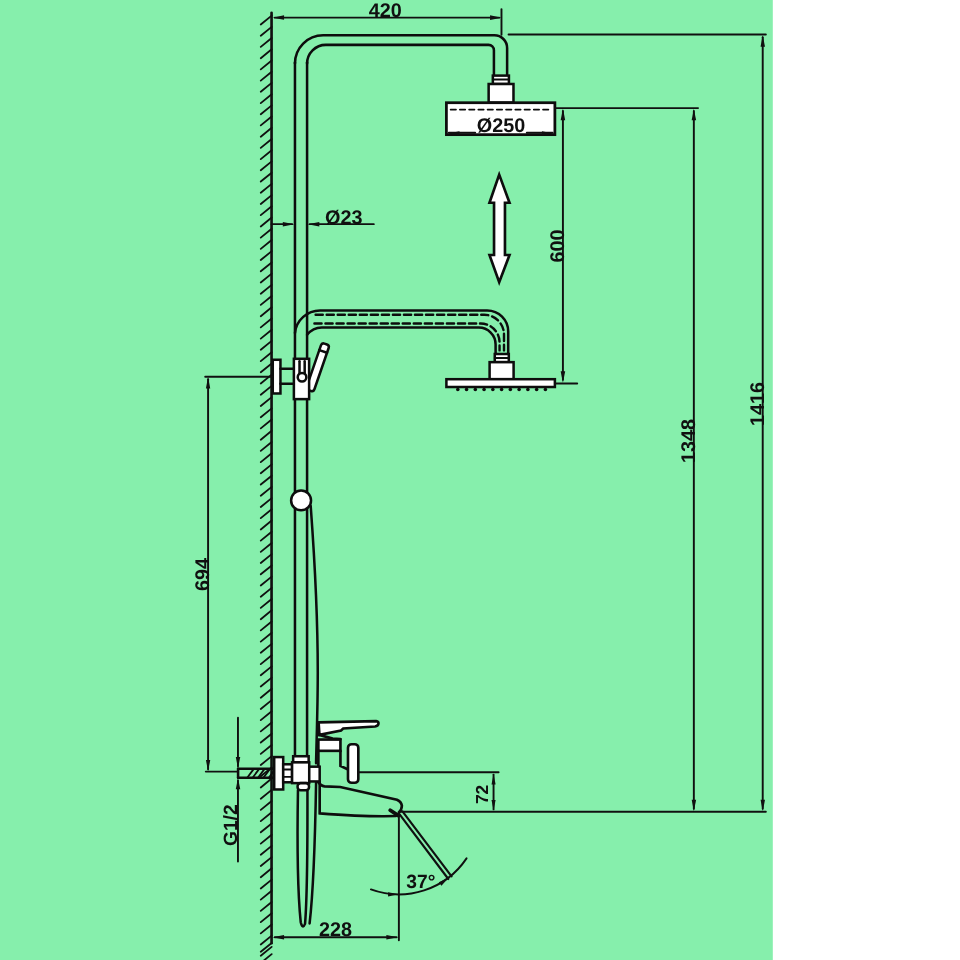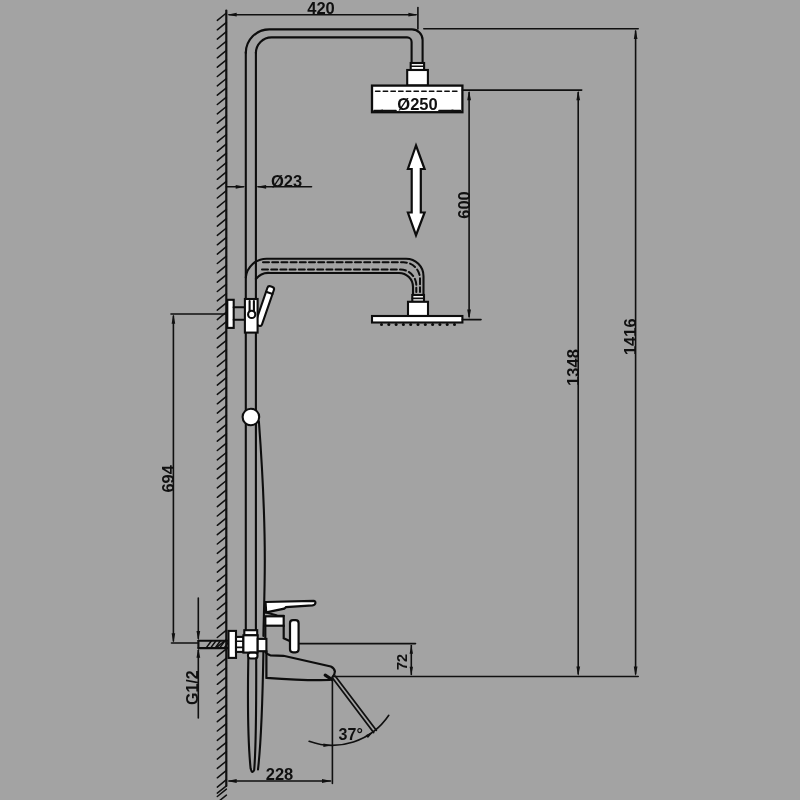--- a/index.html
+++ b/index.html
@@ -1,16 +1,16 @@
 <!DOCTYPE html>
 <html><head>
 <meta charset="utf-8">
 <style>
   html,body{margin:0;padding:0;background:#ffffff;}
-  .page{width:800px;height:800px;position:relative;background:#a3a3a3;}
+  .page{width:644px;height:800px;position:relative;background:#86efac;}
   svg{display:block;}
   text{font-family:"Liberation Sans", sans-serif;font-weight:bold;fill:#101010;}
 </style>
 </head>
 <body>
 <div class="page">
 <svg width="800" height="800" viewBox="0 0 800 800" fill="none" stroke-linecap="round">
 <g id="wall" stroke="#101010">
   <line x1="226.3" y1="10.6" x2="226.3" y2="786" stroke-width="2.2"></line>
   <g id="hatch" stroke-width="1.5">

